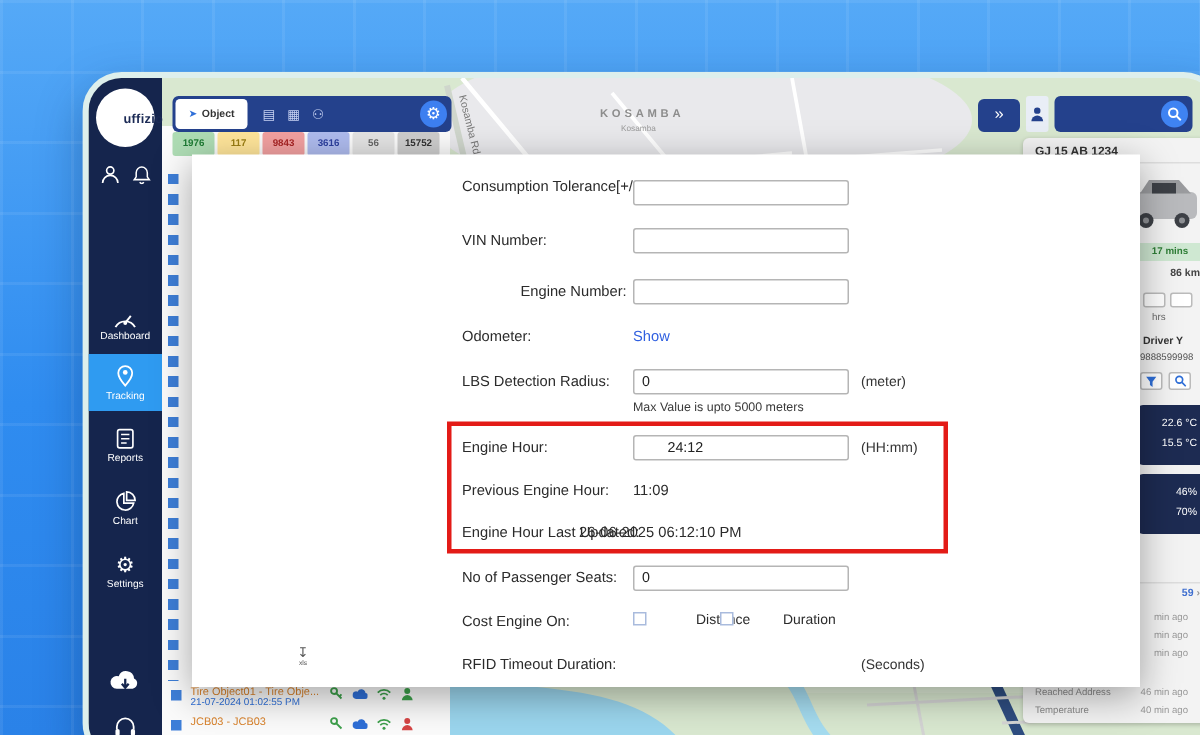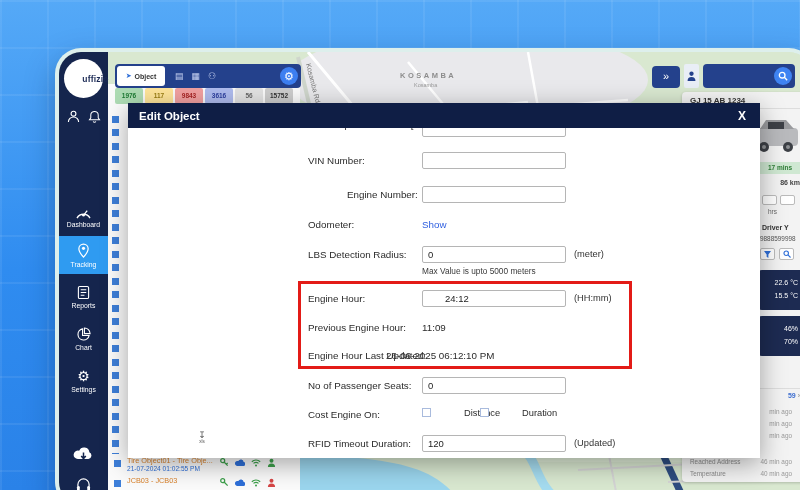--- a/index.html
+++ b/index.html
@@ -386,31 +386,26 @@
       <div class="f-label" style="top:277px;">No of Passenger Seats:</div>
       <input class="f-input" style="top: 274px;" value="0">
 
       <div class="f-label" style="top:306px;">Cost Engine On:</div>
       <div class="chk" style="left:294px; top:305px;"></div>
       <div class="chk-lbl" style="left:308px; top:305px;">Distance</div>
       <div class="chk" style="left:352px; top:305px;"></div>
       <div class="chk-lbl" style="left:366px; top:305px;">Duration</div>
 
       <div class="f-label" style="top:335px;">RFID Timeout Duration:</div>
-      <input class="f-input" style="top: 332px;" value="120">
-      <div class="f-suffix" style="top:335px;">(Updated)</div>
+      <div class="f-suffix" style="top:335px;">(Seconds)</div>
 
       <div class="xls-ic">
         <span class="a">↧</span>
         <span class="x">xls</span>
       </div>
     </div>
 
     <div class="red-box"></div>
 
-    <div class="modal-header">
-      <span class="modal-title">Edit Object</span>
-      <span class="modal-close">X</span>
-    </div>
   </div>
 
  </div>
 </div>
 
 </body></html>

